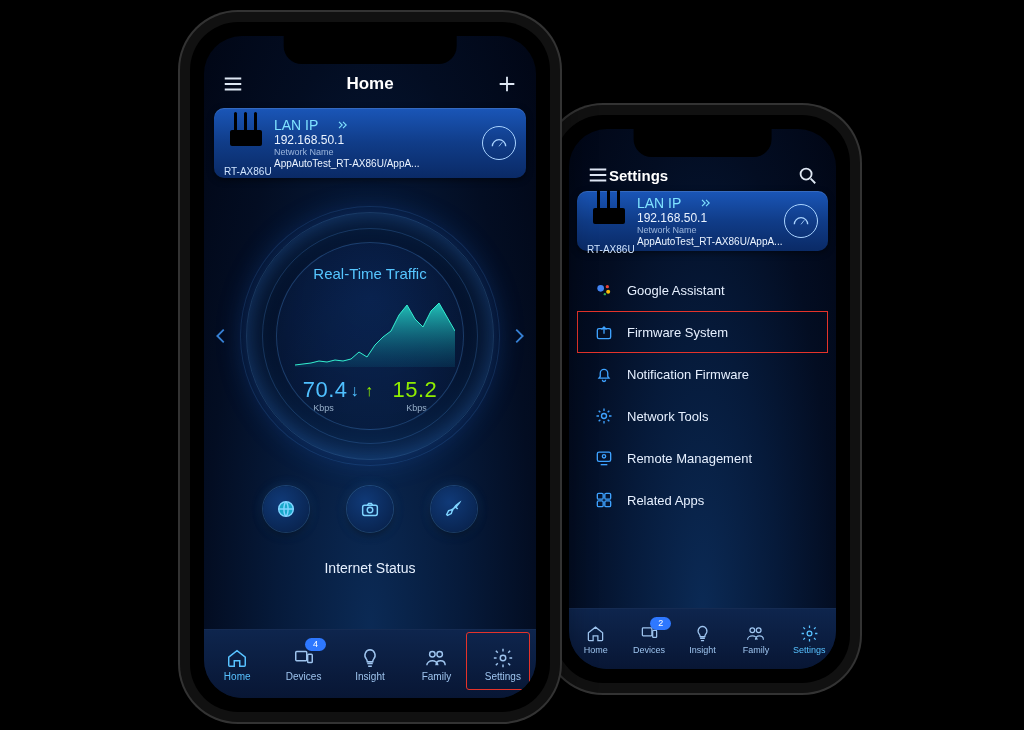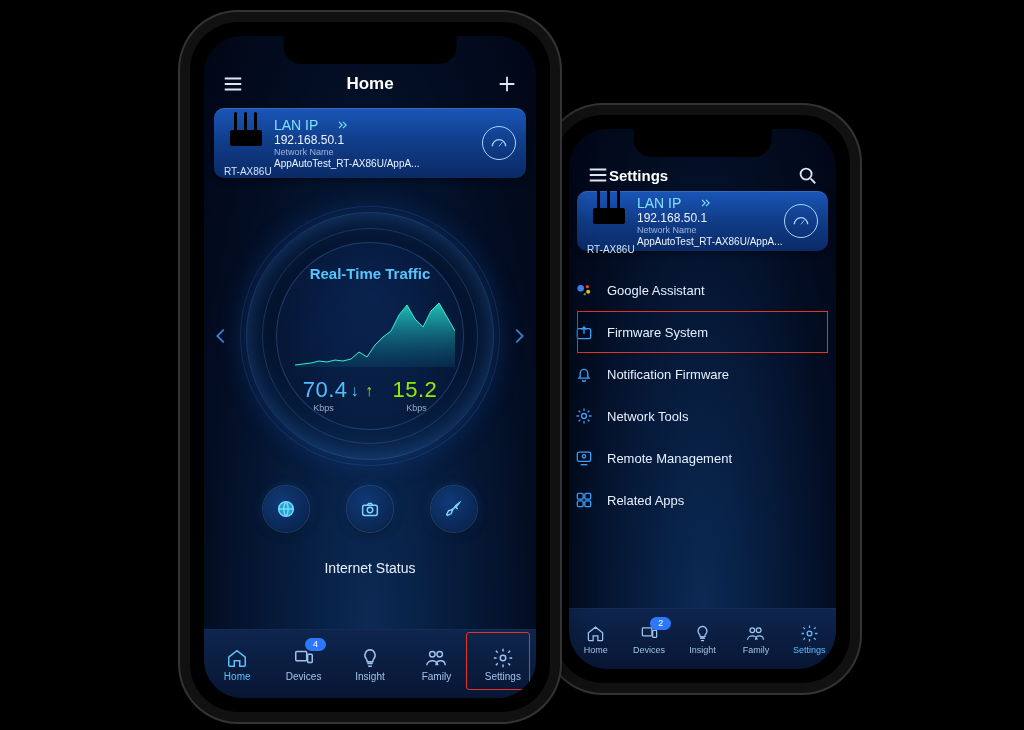--- a/index.html
+++ b/index.html
@@ -31,21 +31,21 @@
   .gauge svg{width:20px;height:20px;stroke:#a9d3ff;fill:none}
   .model{color:#cfe4ff;font-size:10px;margin-top:16px}
   
   .dial{position:absolute;left:50%;top:170px;transform:translateX(-50%);width:260px;height:260px;border-radius:50%;
     box-shadow:0 0 0 1px rgba(90,170,255,.15) inset;}
   .dial::before{content:"";position:absolute;inset:6px;border-radius:50%;border:1px solid rgba(90,170,255,.25);
     box-shadow:0 0 25px rgba(60,150,255,.35) inset, 0 0 30px rgba(40,120,255,.25)}
   .dial::after{content:"";position:absolute;inset:22px;border-radius:50%;border:1px solid rgba(90,170,255,.2)}
   .dial .inner{position:absolute;inset:36px;border-radius:50%;border:1px solid rgba(90,170,255,.25);overflow:hidden;
     background:radial-gradient(circle at 50% 30%, rgba(20,60,140,.25), rgba(5,15,40,.3));}
-  .dial-title{text-align:center;color:#56c6ff;font-size:15px;font-weight:700;margin-top:22px}
+  .dial-title{text-align:center;color:#56c6ff;font-size:15px;font-weight:400;margin-top:22px}
   .spark{position:absolute;left:18px;right:18px;top:54px;height:70px}
   .nums{position:absolute;left:0;right:0;bottom:26px;text-align:center;font-size:22px;letter-spacing:.5px}
   .nums .dn{color:#4fc0ff}
   .nums .up{color:#8fed00;margin-left:16px}
   .nums .arrow{display:inline-block;font-size:16px;margin:0 3px;vertical-align:1px}
   .units{position:absolute;left:0;right:0;bottom:16px;display:flex;font-size:9px;opacity:.7}
   .units span{flex:1;text-align:center}
   .chev{position:absolute;top:50%;width:22px;height:22px;transform:translateY(-50%);stroke:#3c8de8;stroke-width:2;fill:none;opacity:.9}
   .chev.left{left:-30px}
   .chev.right{right:-30px}
@@ -60,21 +60,21 @@
   
   .nav{position:absolute;left:0;right:0;bottom:0;height:68px;display:flex;background:linear-gradient(180deg,#0e254d,#081634);border-top:1px solid rgba(100,170,255,.15)}
   .nav .tab{flex:1;display:flex;flex-direction:column;align-items:center;justify-content:center;font-size:10px;gap:2px;color:#9ec4ee;position:relative}
   .nav .tab svg{width:22px;height:22px;stroke:#9ec4ee;fill:none;stroke-width:1.6}
   .nav .tab.active{color:#58c2ff}
   .nav .tab.active svg{stroke:#58c2ff}
   .badge{position:absolute;top:8px;left:52%;background:#2e78ff;color:#fff;font-size:9px;border-radius:8px;padding:0 4px;line-height:13px;min-width:13px;text-align:center}
   .highlight{position:absolute;border:1.5px solid #e5332a;border-radius:3px;pointer-events:none}
   
   .list{position:absolute;left:0;right:0;top:160px;bottom:68px;overflow:hidden}
-  .row{display:flex;align-items:center;height:42px;padding:0 4px;gap:12px;color:#e6f0ff;font-size:13px;position:relative}
+  .row{display:flex;align-items:center;height:42px;padding:0 24px;gap:12px;color:#e6f0ff;font-size:13px;position:relative}
   .row .ico{width:22px;height:22px;display:flex;align-items:center;justify-content:center}
   .row .ico svg{width:20px;height:20px}
   .row-hl{position:absolute;left:8px;right:8px;top:0;bottom:0;border:1.5px solid #e5332a;pointer-events:none}
   
   .homePhone{left:190px;top:22px;width:360px;height:690px;z-index:10}
   .setPhone{left:555px;top:115px;width:295px;height:568px;z-index:5}
   .setPhone .titlebar{top:28px}
   .setPhone .titlebar .center{text-align:left;left:40px;font-size:15px}
   .setPhone .card{top:62px;height:60px;left:8px;right:8px}
   .setPhone .list{top:140px}

